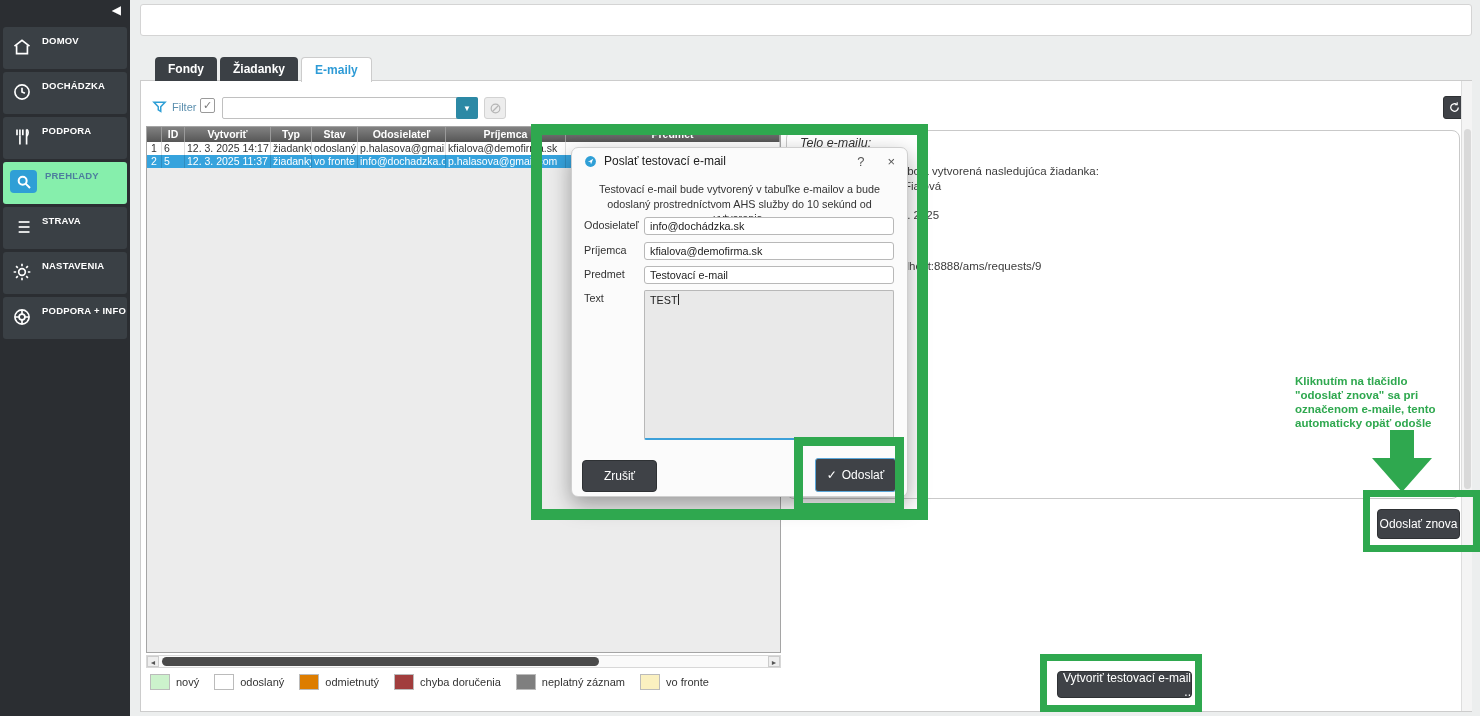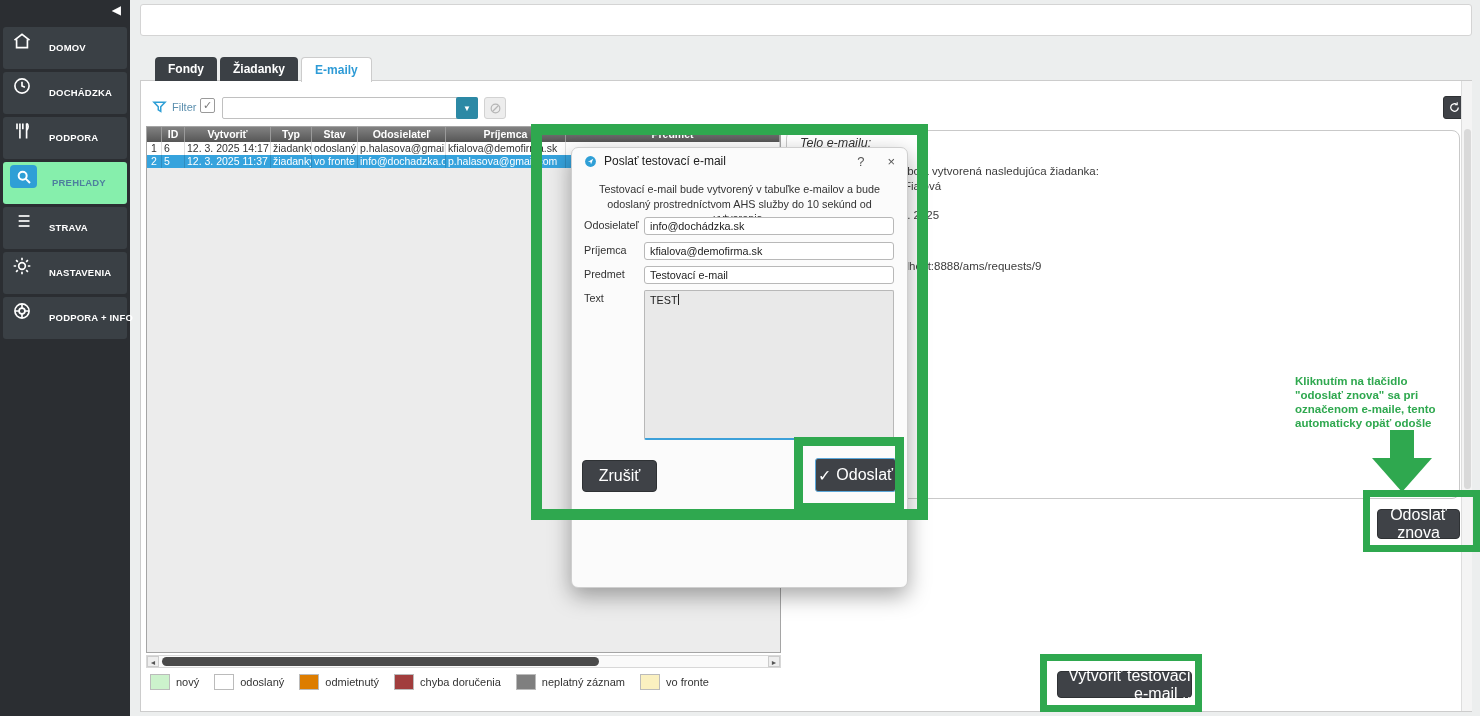--- a/index.html
+++ b/index.html
@@ -5,21 +5,21 @@
   * { box-sizing: border-box; margin: 0; padding: 0; }
   html,body { width:1480px; height:716px; }
   body { font-family: "Liberation Sans", sans-serif; background:#e9ebeb; }
   .screen { position:relative; width:1480px; height:716px; overflow:hidden; background:#eceeee; }
 
   
   .sidebar { position:absolute; left:0; top:0; width:130px; height:716px; background:#2b2e32; z-index:5; }
   .collapse-btn { position:absolute; top:3px; right:9px; color:#fff; font-size:12px; cursor:pointer; }
   .nav { position:absolute; top:27px; left:0; right:0; }
   .nav-item { height:42px; margin:0 3px 3px 3px; background:#3a4045; border-radius:3px;
-              display:flex; align-items:flex-end; gap:15px; padding:16px 7px; color:#fff; cursor:pointer; }
+              display:flex; align-items:flex-start; gap:8px; padding:8px 7px; color:#fff; cursor:pointer; }
   .nav-item .ic { width:24px; height:24px; display:flex; align-items:center; justify-content:center; flex:0 0 auto; }
   .nav-item .lbl { font-size:9.5px; font-weight:bold; letter-spacing:.2px; white-space:nowrap; }
   .nav-item.active { background:#86efac; color:#4d7e9e; }
   .nav-item.active .ic { background:#2f9fd6; border-radius:4px; width:27px; height:23px; }
   svg.icn { display:block; }
 
   
   .topbar { position:absolute; left:140px; top:4px; width:1332px; height:32px; background:#fff;
             border:1px solid #d4d4d4; border-radius:3px; z-index:2; }
   .tb-el { position:absolute; }
@@ -72,31 +72,31 @@
   .lg-item { display:flex; align-items:center; gap:6px; font-size:11px; color:#333; }
   .lg-sw { width:20px; height:16px; border:1px solid #bbb; }
 
   
   .mailpanel { position:absolute; left:786px; top:130px; width:674px; height:369px; background:#fff;
                border:1px solid #c9c9c9; border-radius:8px; z-index:2; }
   .mail-title { position:absolute; left:800px; top:136px; font-size:12.5px; font-style:italic; color:#333; z-index:3; }
   .mail-body { position:absolute; left:888px; top:164px; font-size:11.5px; color:#3c3c3c; line-height:14.5px; z-index:3; }
   .mail-body .bl:nth-child(5) { margin-top:37px; }
 
-  .darkbtn { background:#3f4247; color:#fff; border:1px solid #2e3134; border-radius:4px; font-size:16px;
+  .darkbtn { background:#3f4247; color:#fff; border:1px solid #2e3134; border-radius:4px; font-size:12px;
              display:flex; align-items:center; justify-content:center; cursor:pointer; font-family:inherit; }
   .resend-btn { position:absolute; left:1377px; top:509px; width:83px; height:30px; z-index:4; }
   .create-btn { position:absolute; left:1057px; top:671px; width:135px; height:27px; z-index:4;text-align:right; }
 
   
   .vscroll { position:absolute; left:1461px; top:81px; width:11px; height:630px; background:#f4f4f4; border-left:1px solid #ddd; z-index:2; }
   .vs-thumb { position:absolute; left:2px; top:48px; width:7px; height:360px; background:#d9d9d9; border-radius:4px; }
 
   
-  .modal { position:absolute; left:571px; top:147px; width:337px; height:441px; background:#fbfbfb;
+  .modal { position:absolute; left:571px; top:147px; width:337px; height:350px; background:#fbfbfb;
            border:1px solid #cfcfcf; border-radius:7px; box-shadow:0 8px 22px rgba(0,0,0,.35); z-index:50; }
   .m-head { position:absolute; left:0; top:0; right:0; height:26px; display:flex; align-items:center; gap:7px; padding:0 12px; }
   .m-title { font-size:12px; color:#222; flex:1; }
   .m-help, .m-close { font-size:13px; color:#555; cursor:pointer; }
   .m-close { margin-left:16px; }
   .m-desc { position:absolute; left:18px; right:18px; top:34px; text-align:center; font-size:10.8px; color:#333; line-height:1.35; }
   .f-label { position:absolute; left:12px; font-size:10.8px; color:#333; }
   .f-input { position:absolute; left:72px; right:13px; height:18px; border:1px solid #b8b8b8; border-radius:3px;
              background:#fff; font-size:10.8px; color:#222; padding:0 5px; font-family:inherit; outline:none; }
   .m-textarea { position:absolute; left:72px; right:13px; top:142px; height:150px; background:#e9e9e9;

